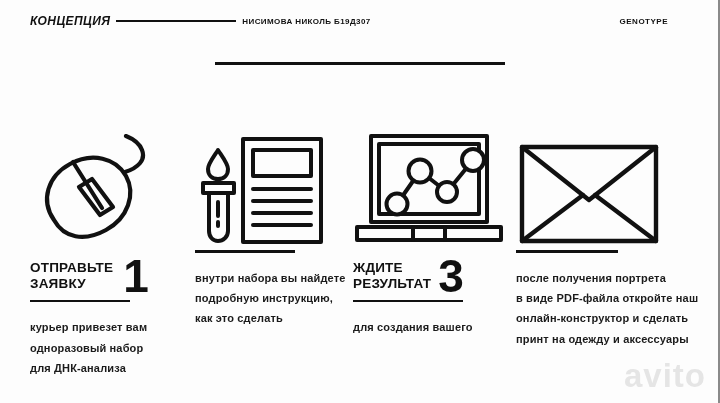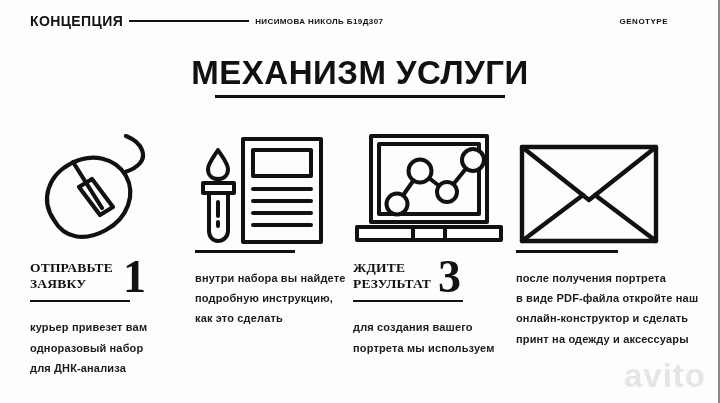--- a/index.html
+++ b/index.html
@@ -34,25 +34,26 @@
   .header {
     position: absolute;
     left: 30px;
     right: 30px;
     top: 14px;
     height: 14px;
     display: flex;
     align-items: center;
   }
   .header-left {
-    font-size: 14px;
+    font-size: 12px;
     font-weight: bold;
     letter-spacing: 0.4px;
     white-space: nowrap;
     color: #111;
+    font-style: italic;
   }
   .header-rule {
     height: 2.4px;
     background: #111;
     width: 120px;
     margin: 0 6px;
     flex: 0 0 auto;
   }
   .header-mid {
     font-size: 8px;
@@ -111,21 +112,20 @@
     height: 118px;
     display: flex;
     align-items: flex-end;
   }
   .icon-box svg { display: block; }
 
   .step-head {
     display: flex;
     align-items: flex-start;
     margin-top: 12px;
-    font-family: Liberation Serif, serif;
   }
   .step-title {
     font-size: 13.5px;
     font-weight: bold;
     line-height: 1.18;
     letter-spacing: 0.2px;
     color: #111;
     white-space: pre-line;
     padding-top: 2px;
   }
@@ -179,21 +179,20 @@
 
   <div class="header">
     <span class="header-left">КОНЦЕПЦИЯ</span>
     <span class="header-rule"></span>
     <span class="header-mid">НИСИМОВА НИКОЛЬ Б19Д307</span>
     <span class="header-spacer"></span>
     <span class="header-right">GENOTYPE</span>
   </div>
 
   <div class="title-wrap">
-    <div class="title">МЕХАНИЗМ УСЛУГИ</div>
     <div class="title-underline"></div>
   </div>
 
   <div class="columns">
 
     <div class="col col-1">
       <div class="icon-box">
         <svg width="140" height="112" viewBox="0 0 140 112">
           <g fill="none" stroke="#111" stroke-width="4.2" stroke-linecap="round" stroke-linejoin="round">
             <path d="M24 86 C10 66 18 42 40 30 C62 18 86 24 96 42 C106 60 98 84 76 96 C54 108 34 104 24 86 Z"></path>
@@ -260,21 +259,20 @@
         </svg>
       </div>
       <div class="step-head">
         <div class="step-title">ЖДИТЕ
 РЕЗУЛЬТАТ</div>
         <div class="step-num">3</div>
       </div>
       <div class="step-rule"></div>
       <div class="step-body">
         <div>для создания вашего</div>
-        <div>портрета мы используем</div>
       </div>
     </div>
 
     <div class="col col-4">
       <div class="icon-box">
         <svg width="146" height="108" viewBox="0 0 146 108">
           <g fill="none" stroke="#111" stroke-width="4.4" stroke-linecap="round" stroke-linejoin="round">
             <rect x="6" y="9" width="134" height="94"></rect>
             <path d="M6 9 L73 62 L140 9"></path>
             <path d="M6 103 L67 57"></path>

